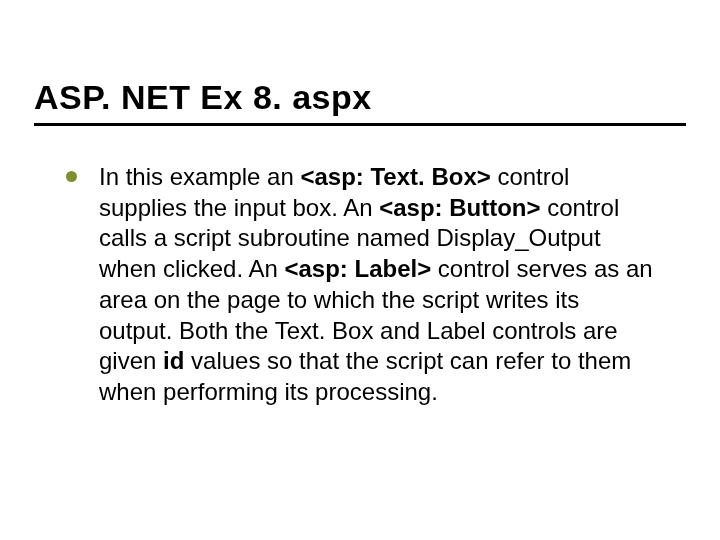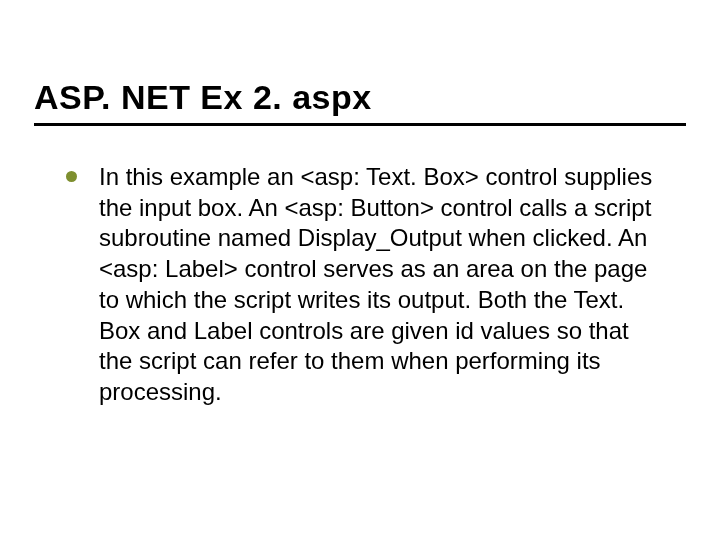--- a/index.html
+++ b/index.html
@@ -52,30 +52,30 @@
     margin-top: 9px;
     margin-right: 22px;
     flex: 0 0 auto;
   }
   .bullet-text {
     font-size: 24px;
     line-height: 1.28;
     max-width: 560px;
   }
   .bullet-text b {
-    font-weight: normal;
+    font-weight: bold;
   }
 </style>
 </head>
 <body>
 
 <div class="slide">
 
   <div class="title-wrap">
-    <h1 class="title">ASP. NET Ex 2. aspx</h1>
+    <h1 class="title">ASP. NET Ex 8. aspx</h1>
     <div class="title-underline"></div>
   </div>
 
   <div class="body">
     <div class="bullet-row">
       <div class="bullet-dot"></div>
       <div class="bullet-text"><span>In this example an </span><b>&lt;asp: Text. Box&gt;</b><span> control supplies the input box. An </span><b>&lt;asp: Button&gt;</b><span> control calls a script subroutine named Display_Output when clicked. An </span><b>&lt;asp: Label&gt;</b><span> control serves as an area on the page to which the script writes its output. Both the Text. Box and Label controls are given </span><b>id</b><span> values so that the script can refer to them when performing its processing.</span></div>
     </div>
   </div>
 

